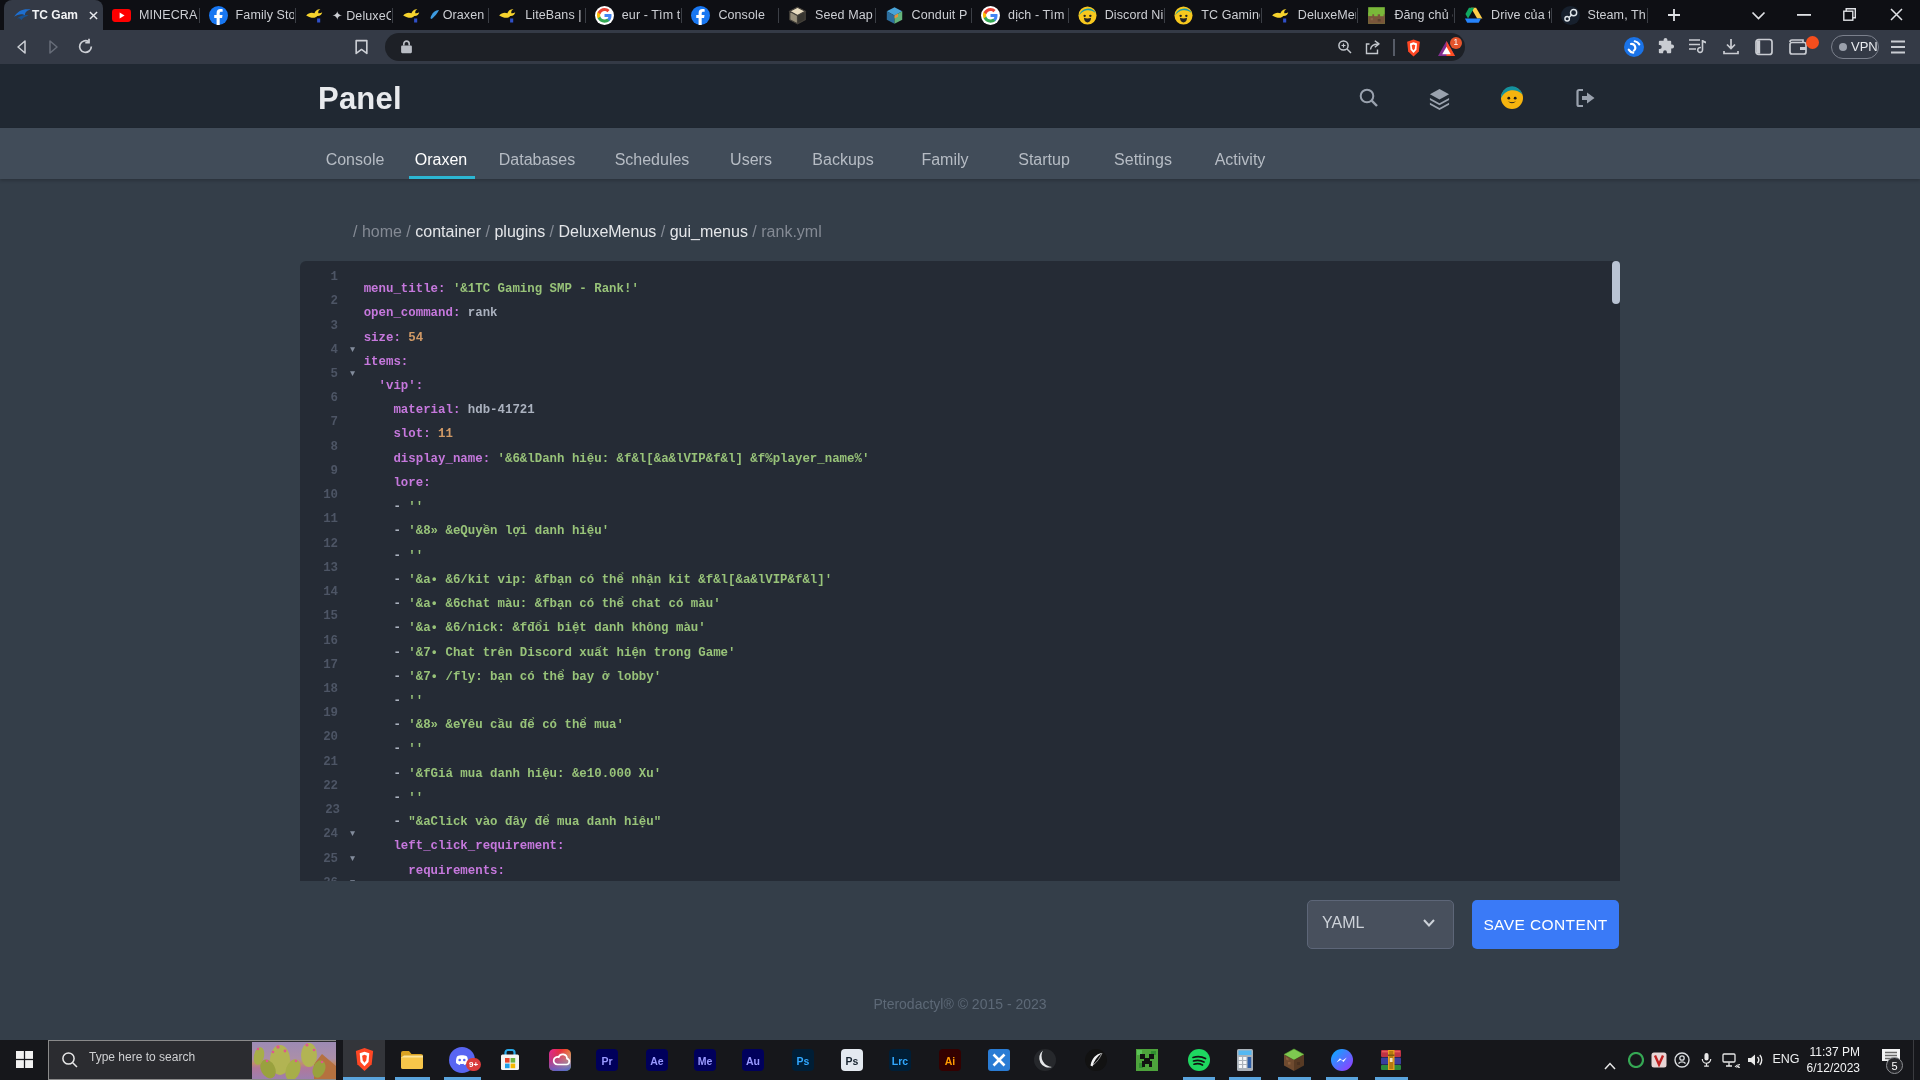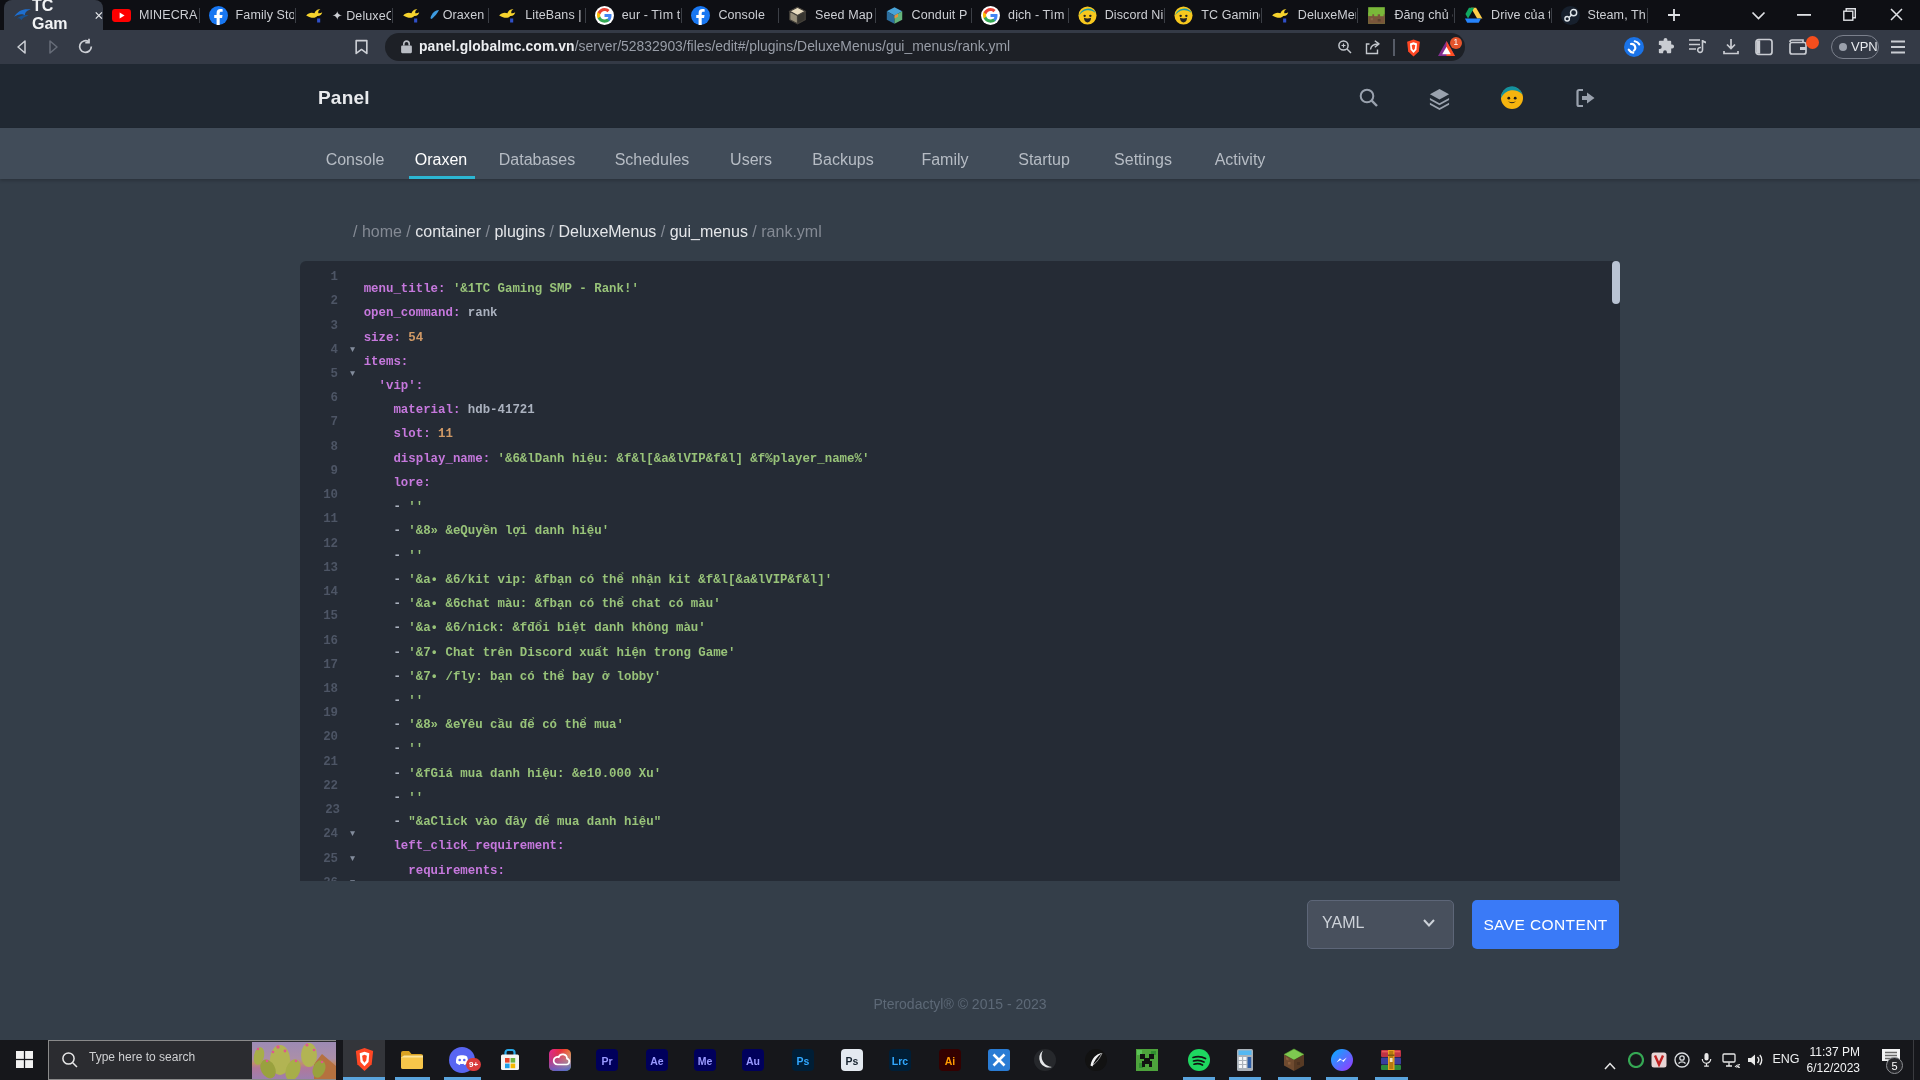--- a/index.html
+++ b/index.html
@@ -4,27 +4,27 @@
 <style>
   * { margin:0; padding:0; box-sizing:border-box; }
   html,body { width:1920px; height:1080px; overflow:hidden; background:#343e49; font-family:"Liberation Sans",sans-serif; }
   .abs { position:absolute; }
   #stage { position:relative; width:1920px; height:1080px; }
   
   #tabbar { position:absolute; left:0; top:0; width:1920px; height:30px; background:#0e0f14; }
   .tab { position:absolute; top:0; height:30px; display:flex; align-items:center; color:#cdcfd4; font-size:12.5px; white-space:nowrap; overflow:hidden; }
   .tab .ttl { margin-left:8px; letter-spacing:.1px; }
   .tabsep { position:absolute; top:8px; width:1px; height:15px; background:#3c3f46; }
-  #activetab { position:absolute; left:4px; top:0; width:99px; height:30px; background:#343a46; border-radius:8px 8px 0 0; display:flex; align-items:center; color:#f2f3f5; font-size:16px; font-weight:bold;justify-content:space-between; }
+  #activetab { position:absolute; left:4px; top:0; width:99px; height:30px; background:#343a46; border-radius:8px 8px 0 0; display:flex; align-items:center; color:#f2f3f5; font-size:12px; font-weight:bold; }
   .fav { width:19px; height:19px; flex:0 0 19px; margin-left:9px; }
   #toolbar { position:absolute; left:0; top:30px; width:1920px; height:34px; background:#343a46; }
   #urlbar { position:absolute; left:385px; top:33px; width:1080px; height:28px; border-radius:14px; background:#1d2026; color:#d6d8dc; }
   
   #panelheader { position:absolute; left:0; top:64px; width:1920px; height:64px; background:#202832; }
-  #panelheader h1 { position:absolute; left:318px; top:17px; font-size:19px; font-weight:bold; color:#e8eaed; letter-spacing:.2px;margin-top:6px; }
+  #panelheader h1 { position:absolute; left:318px; top:17px; font-size:31px; font-weight:bold; color:#e8eaed; letter-spacing:.2px; }
   #subnav { position:absolute; left:0; top:128px; width:1920px; height:51px; background:#414c59; box-shadow:0 2px 3px rgba(0,0,0,.18); }
   .navitem { position:absolute; top:7px; height:51px; line-height:49px; color:#b6bcc4; font-size:16px; text-align:center; }
   #crumbs { position:absolute; left:353px; top:223px; font-size:16px; color:#848a94; }
   #crumbs b { color:#e4e6e9; font-weight:normal; }
   
   #editor { position:absolute; left:300px; top:261px; width:1320px; height:620px; background:#252b35; border-radius:6px 6px 0 0; overflow:hidden; font-family:"Liberation Mono",monospace; font-size:12.4px; font-weight:bold; }
   .cl { position:absolute; left:0; width:1320px; height:25px; white-space:pre; }
   .num { position:absolute; width:38px; left:0; text-align:right; color:#4d5565; font-weight:bold; top:5px; }
   .fold { position:absolute; left:50px; color:#838c9c; font-size:8.5px; }
   .code { position:absolute; left:63.7px; top:17px; } .code i { font-style:normal; }
@@ -238,21 +238,20 @@
       </svg>
     <svg class="abs" style="left:354px;top:9px" width="15" height="16" viewBox="0 0 14 15">
         <path d="M2 1.5 H12 V13.5 L7 9.8 L2 13.5 Z" fill="none" stroke="#cdd0d6" stroke-width="1.5" stroke-linejoin="round"></path>
       </svg>
   </div>
   <div id="urlbar">
     <svg class="abs" style="left:15px;top:7px" width="13" height="14" viewBox="0 0 12 13">
         <rect x="1" y="5.2" width="10" height="7" rx="1" fill="#b9bdc4"></rect>
         <path d="M3.5 5 V3.5 A2.5 2.5 0 0 1 8.5 3.5 V5" fill="none" stroke="#b9bdc4" stroke-width="1.5"></path>
       </svg>
-    <div class="abs" style="left:34px;top:5px;font-size:13.9px;color:#989da7"><span style="color:#eceef1;font-weight:bold;letter-spacing:.1px">panel.globalmc.com.vn</span>/server/52832903/files/edit#/plugins/DeluxeMenus/gui_menus/rank.yml</div>
     <svg class="abs" style="left:952px;top:6px" width="16" height="16" viewBox="0 0 16 16">
         <circle cx="6.5" cy="6.5" r="4.6" fill="none" stroke="#c3c7cd" stroke-width="1.5"></circle>
         <path d="M10 10 L14 14" stroke="#c3c7cd" stroke-width="1.5"></path>
         <path d="M4.5 6.5 h4 M6.5 4.5 v4" stroke="#c3c7cd" stroke-width="1.2"></path>
       </svg>
     <svg class="abs" style="left:979px;top:5px" width="18" height="18" viewBox="0 0 18 18">
         <path d="M5.5 6 H2.5 V15.5 H13.5 V11.5" fill="none" stroke="#c3c7cd" stroke-width="1.4"></path>
         <path d="M6.5 11.5 C7 8 9.5 6.2 13.5 6 M10.8 2.8 L15 5.9 L10.8 9.2" fill="none" stroke="#c3c7cd" stroke-width="1.4" stroke-linejoin="round"></path>
       </svg>
     <div class="abs" style="left:1008px;top:6px;width:1.5px;height:17px;background:#565b66"></div>

